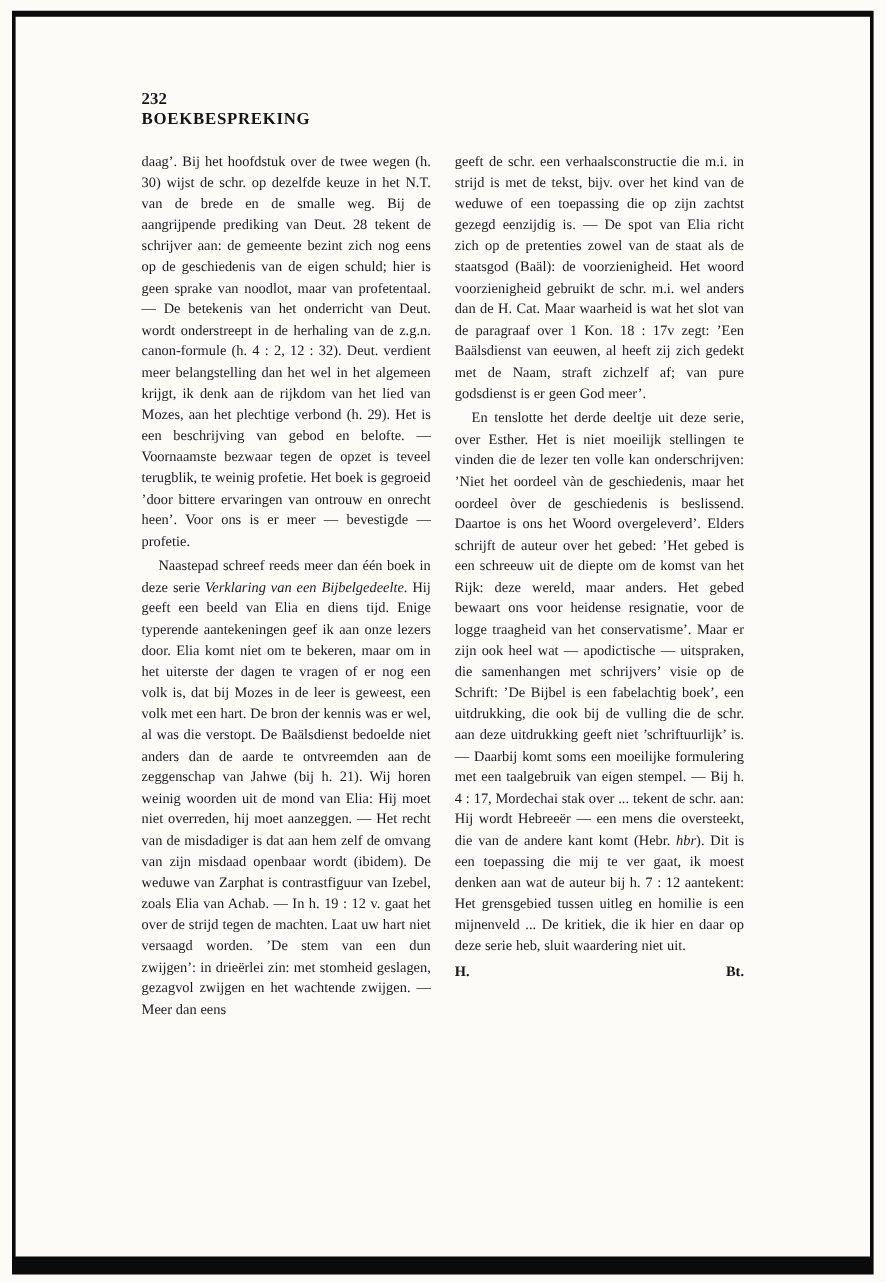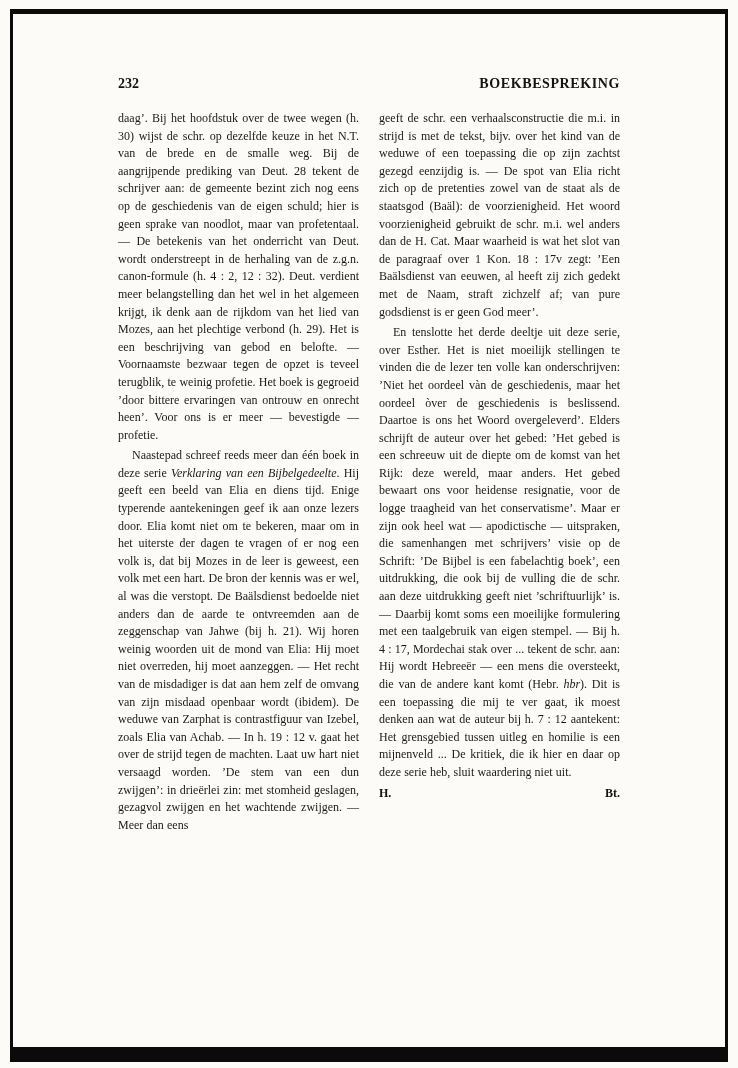--- a/index.html
+++ b/index.html
@@ -35,20 +35,21 @@
     width: 502px;
   }
   .running-head {
     display: flex;
     justify-content: space-between;
     align-items: baseline;
     font-size: 14px;
     font-weight: bold;
     color: #141414;
     margin-bottom: 18px;
+    flex-direction: column;
   }
   .running-head .section {
     letter-spacing: 0.6px;
   }
   .columns {
     display: flex;
     gap: 20px;
   }
   .column {
     width: 241px;

